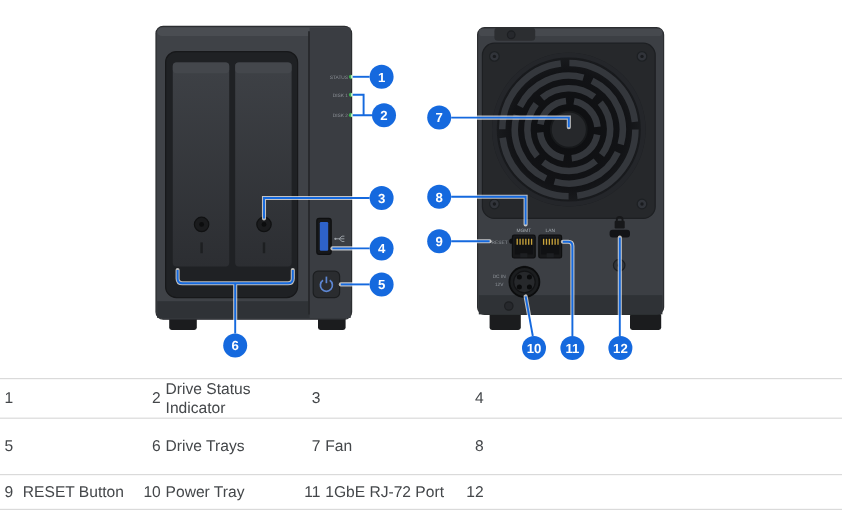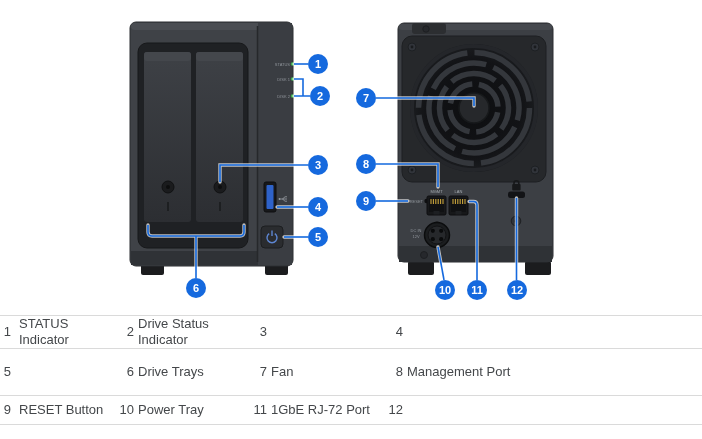--- a/index.html
+++ b/index.html
@@ -279,21 +279,20 @@
           <circle cx="517" cy="290" r="10"></circle>
           <text x="517" y="294" fill="#fff">12</text>
         </g>
     </g>
   </svg>
 
   <div class="legend">
     <div class="legend-row r1">
       <div class="cell c1">
           <span class="num">1</span>
-          <span class="lbl">STATUS Indicator</span>
         </div>
       <div class="cell">
           <span class="num">2</span>
           <span class="lbl">Drive Status Indicator</span>
         </div>
       <div class="cell">
           <span class="num">3</span>
         </div>
       <div class="cell">
           <span class="num">4</span>
@@ -306,21 +305,20 @@
       <div class="cell">
           <span class="num">6</span>
           <span class="lbl">Drive Trays</span>
         </div>
       <div class="cell">
           <span class="num">7</span>
           <span class="lbl">Fan</span>
         </div>
       <div class="cell">
           <span class="num">8</span>
-          <span class="lbl">Management Port</span>
         </div>
     </div>
     <div class="legend-row r3">
       <div class="cell c1">
           <span class="num">9</span>
           <span class="lbl">RESET Button</span>
         </div>
       <div class="cell">
           <span class="num">10</span>
           <span class="lbl">Power Tray</span>

